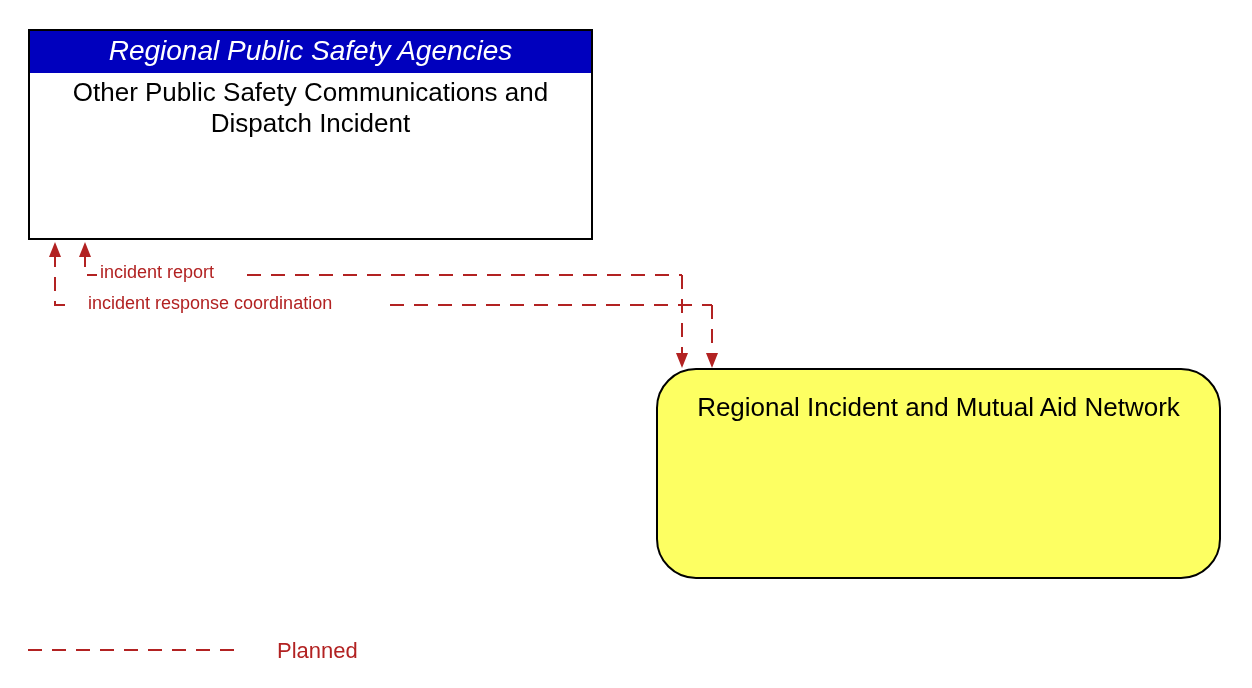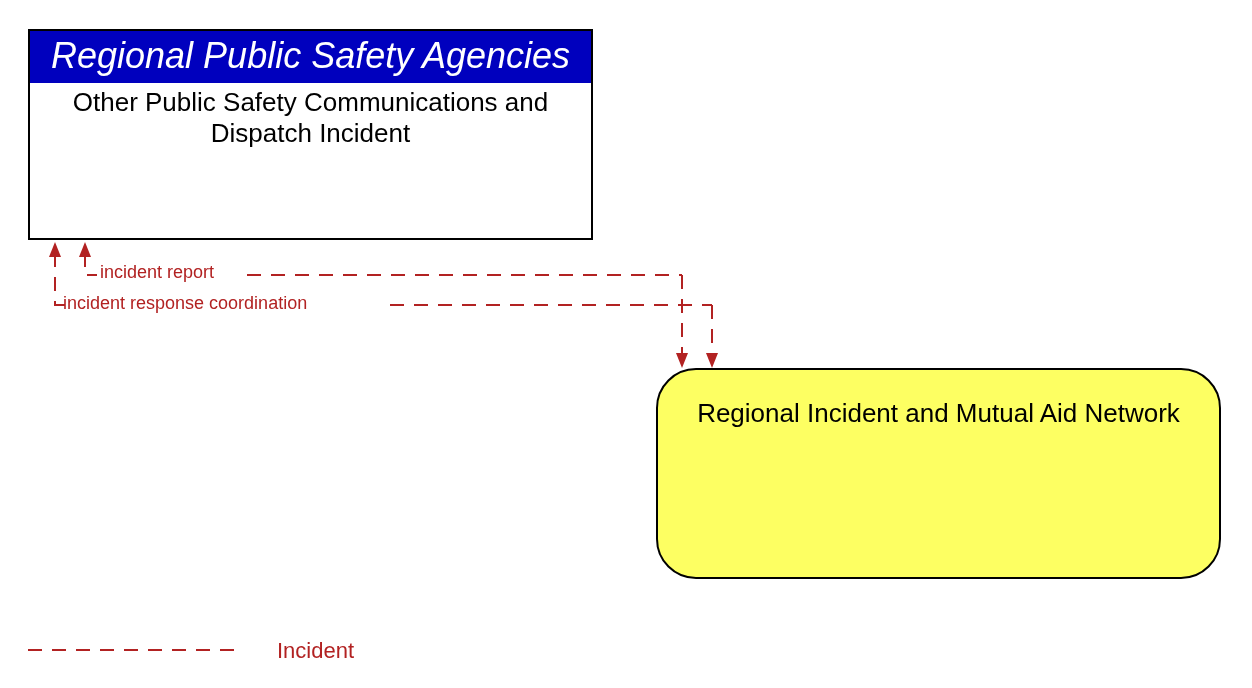--- a/index.html
+++ b/index.html
@@ -25,21 +25,21 @@
     height: 211px;
     border: 2px solid #000;
     background: #ffffff;
     box-sizing: border-box;
   }
   .agency-header {
     width: 100%;
     background: #0000BE;
     color: #fff;
     text-align: center;
-    font-size: 36px;
+    font-size: 28px;
     padding: 4px 0 6px 0;
     font-style: italic;
   }
   .agency-body {
     text-align: center;
     font-size: 26px;
     color: #000;
     padding: 4px 10px;
     line-height: 1.2;
   }
@@ -50,21 +50,21 @@
     top: 368px;
     width: 565px;
     height: 211px;
     background: #FDFF62;
     border: 2px solid #000;
     border-radius: 40px;
     box-sizing: border-box;
     text-align: center;
     font-size: 26px;
     color: #000;
-    padding: 28px 20px 0 20px;
+    padding: 22px 20px 0 20px;
     line-height: 1.2;
   }
   
   .flow-label {
     position: absolute;
     color: #B22222;
     font-size: 18px;
     white-space: nowrap;
   }
   
@@ -99,23 +99,23 @@
   <div class="agency-box">
     <div class="agency-header">Regional Public Safety Agencies</div>
     <div class="agency-body">Other Public Safety Communications and Dispatch Incident</div>
   </div>
 
   <div class="network-box">
     <div>Regional Incident and Mutual Aid Network</div>
   </div>
 
   <div class="flow-label" style="left:100px; top:262px;">incident report</div>
-  <div class="flow-label" style="left:63px; top:293px;">incident response coordination</div>
+  <div class="flow-label" style="left:88px; top:293px;">incident response coordination</div>
 
-  <div class="legend-label" style="left:277px; top:638px;">Incident</div>
+  <div class="legend-label" style="left:277px; top:638px;">Planned</div>
 
   <svg class="arrows">
 
     <path class="dashed" d="M85 253 L85 275 L97 275"></path>
     <polygon class="arrowhead" points="85,242 79,257 91,257"></polygon>
 
     <path class="dashed" d="M247 275 L682 275"></path>
 
     <path class="dashed" d="M682 275 L682 357"></path>
     <polygon class="arrowhead" points="682,368 676,353 688,353"></polygon>

